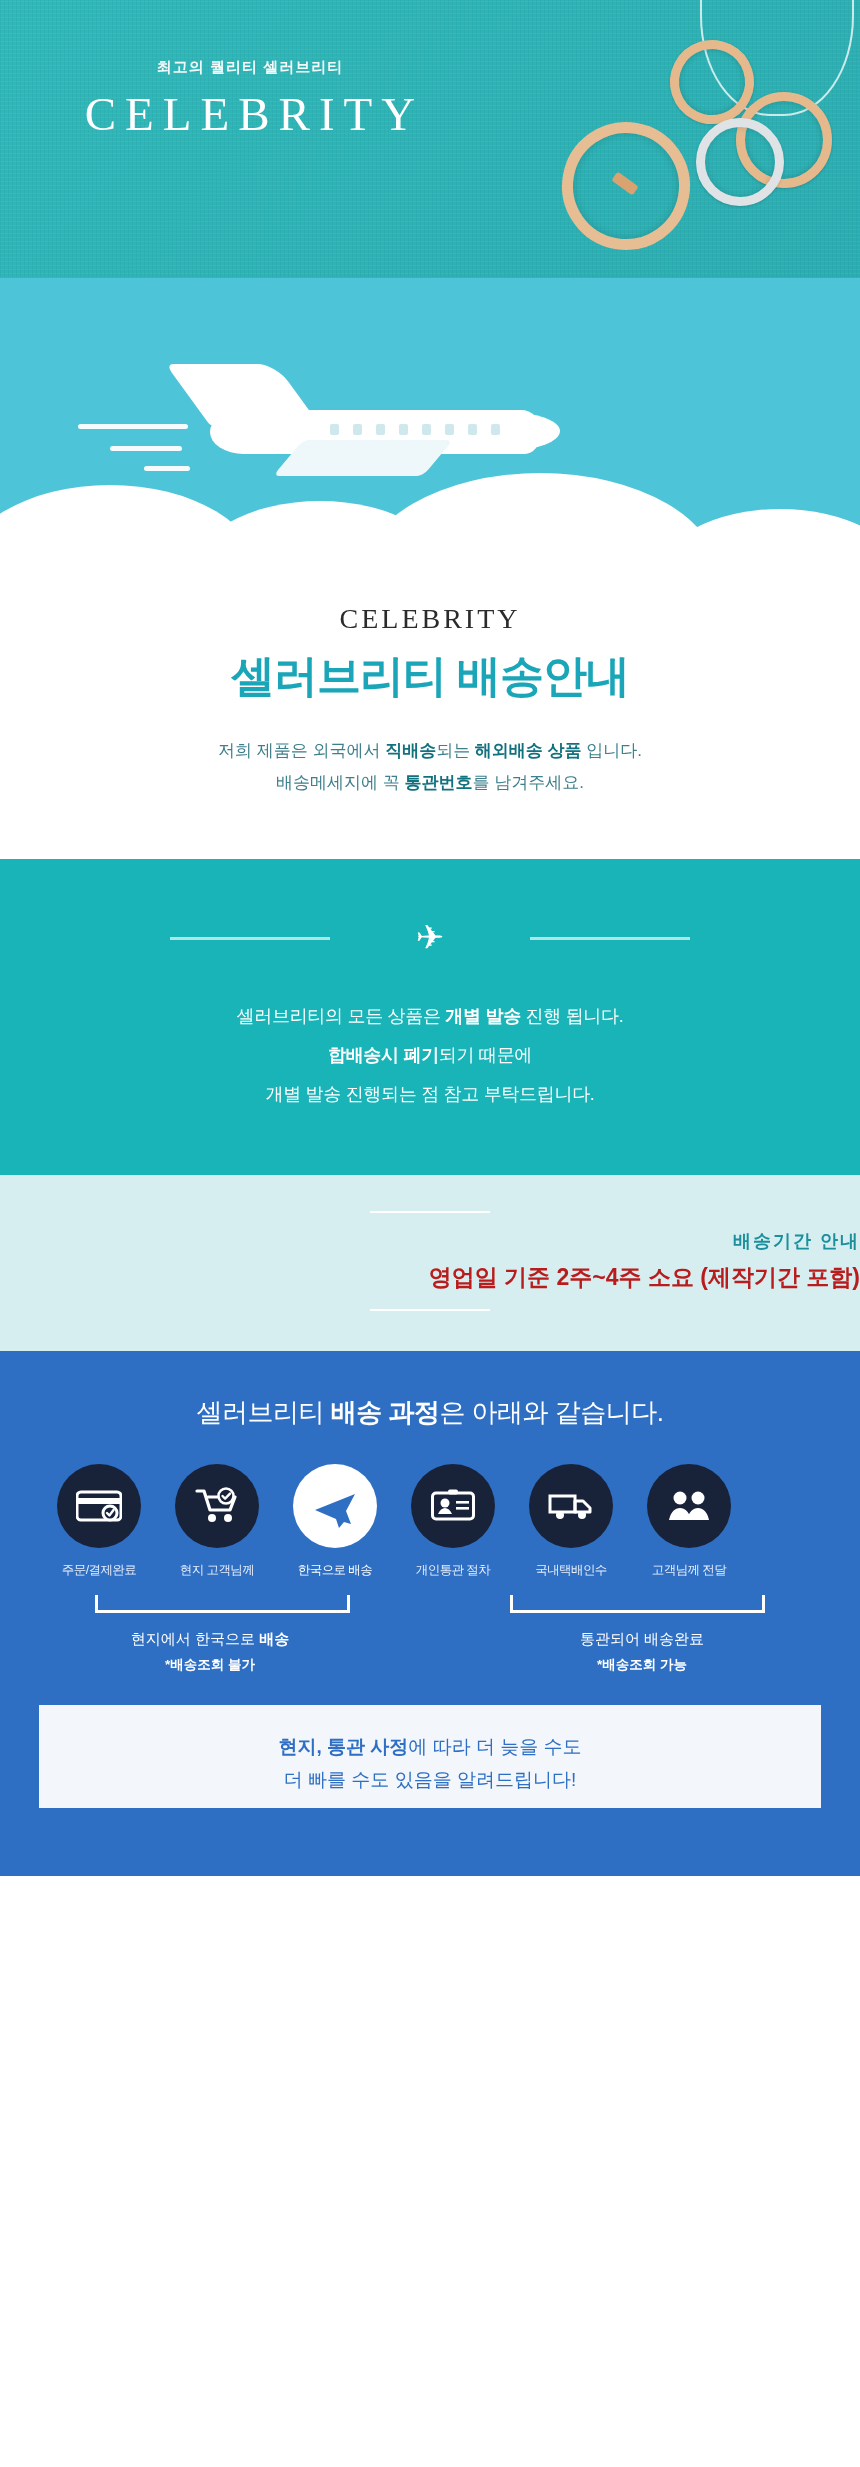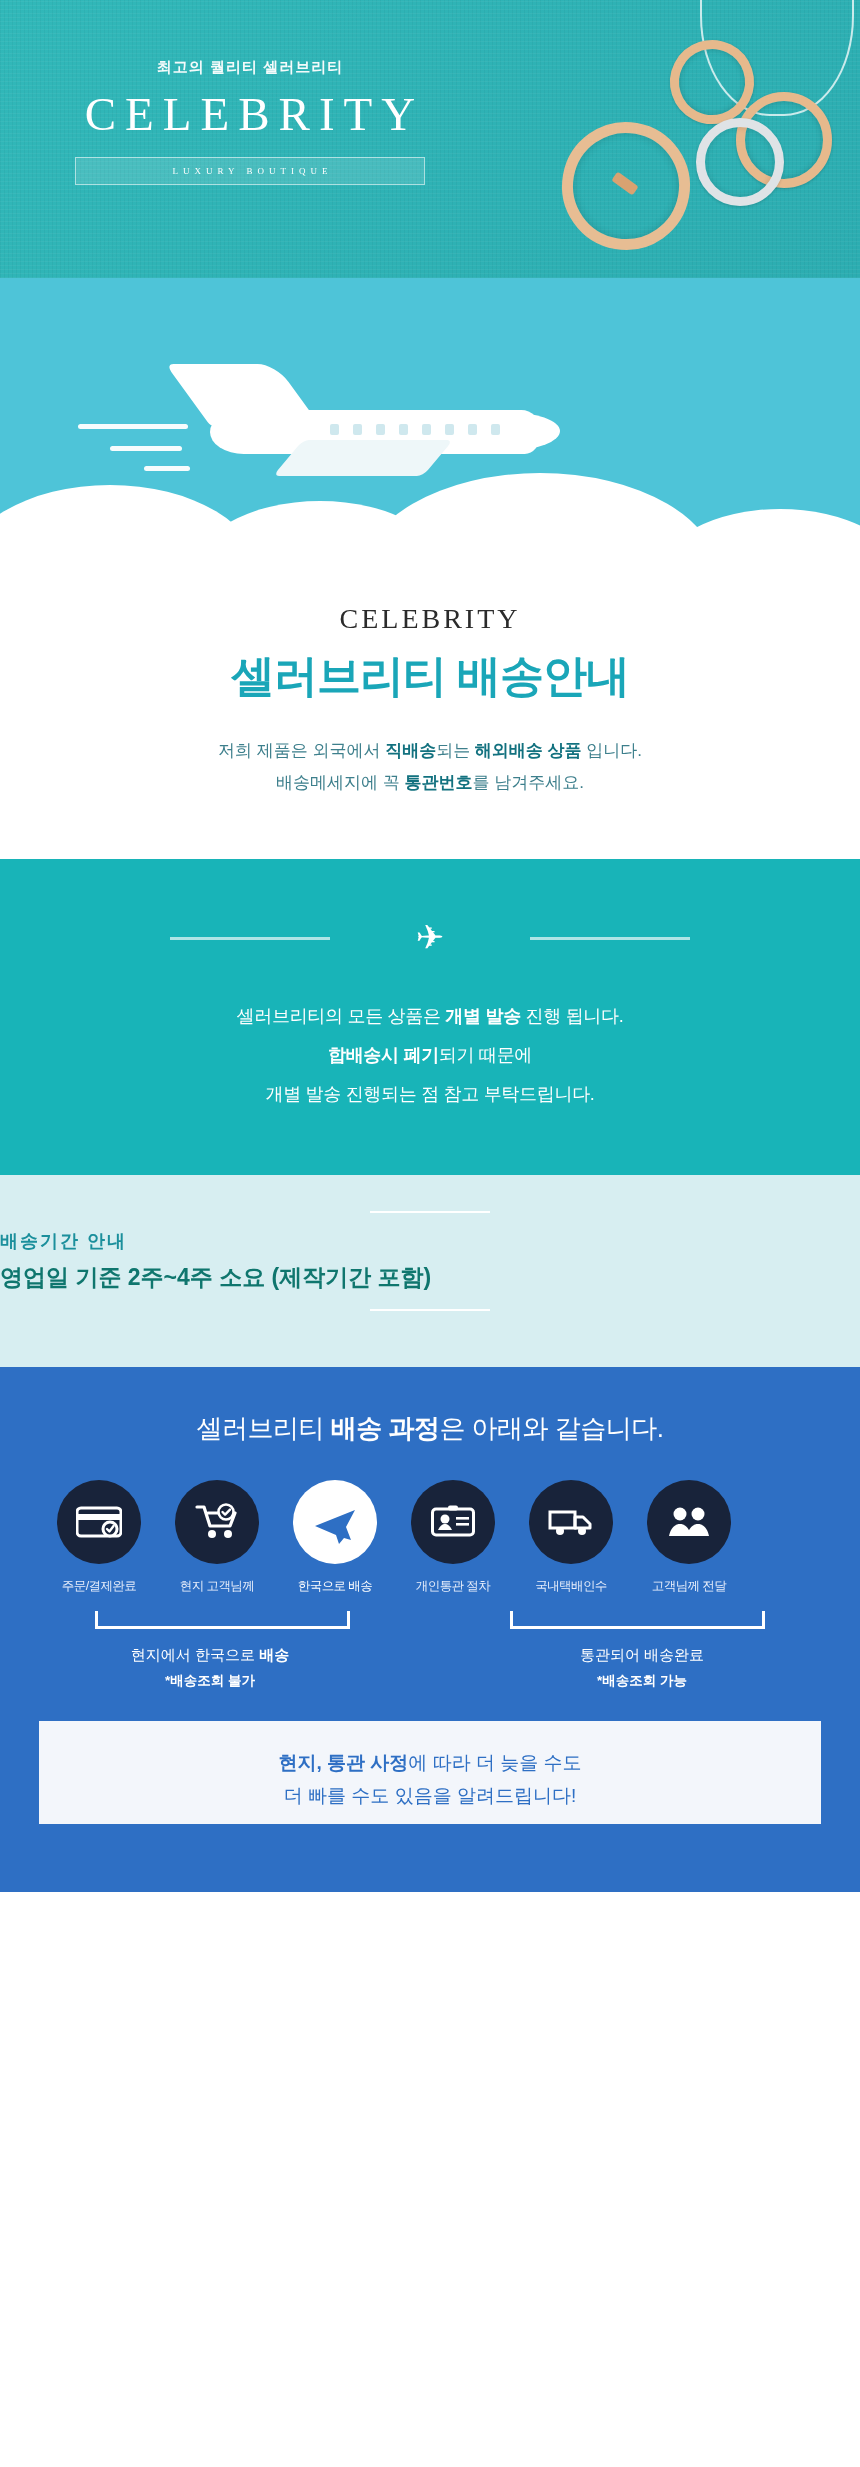--- a/index.html
+++ b/index.html
@@ -254,38 +254,38 @@
   .teal-line {
     font-size: 18px;
     line-height: 2.15;
     letter-spacing: -0.3px;
   }
   .teal-line b { font-weight: bold; }
 
   
   .period-block {
     background: #d7eef1;
-    padding: 36px 0 56px;
-    text-align: left;
+    padding: 36px 0 40px;
+    text-align: right;
   }
   .period-rule {
     width: 120px; height: 2px;
     background: #ffffff;
     margin: 0 auto 16px;
   }
   .period-rule.bottom { margin: 16px auto 0; }
   .period-t1 {
     color: #1b8f9c;
     font-size: 18px;
     font-weight: bold;
     letter-spacing: 2px;
   }
   .period-t2 {
     margin-top: 9px;
-    color: #0f766e;
+    color: #b91c1c;
     font-size: 23px;
     font-weight: bold;
   }
 
   
   .process {
     background: #2e6fc4;
     padding: 44px 0 34px;
     color: #ffffff;
     text-align: center;
@@ -390,21 +390,20 @@
       <div class="chain"></div>
       <div class="ring r-gold r1"></div>
       <div class="ring r-gold r2"></div>
       <div class="ring r-silver r3"></div>
       <div class="bangle"></div>
       <div class="bangle-clasp"></div>
     </div>
     <div class="hero-inner">
       <div class="hero-sub">최고의 퀄리티 셀러브리티</div>
       <div class="hero-title">CELEBRITY</div>
-      <div class="hero-ribbon">LUXURY BOUTIQUE</div>
     </div>
   </section>
 
   <section class="sky">
     <div class="plane-wrap">
       <div class="streak s1"></div>
       <div class="streak s2"></div>
       <div class="streak s3"></div>
       <div class="plane-tail"></div>
       <div class="plane-body"></div>

